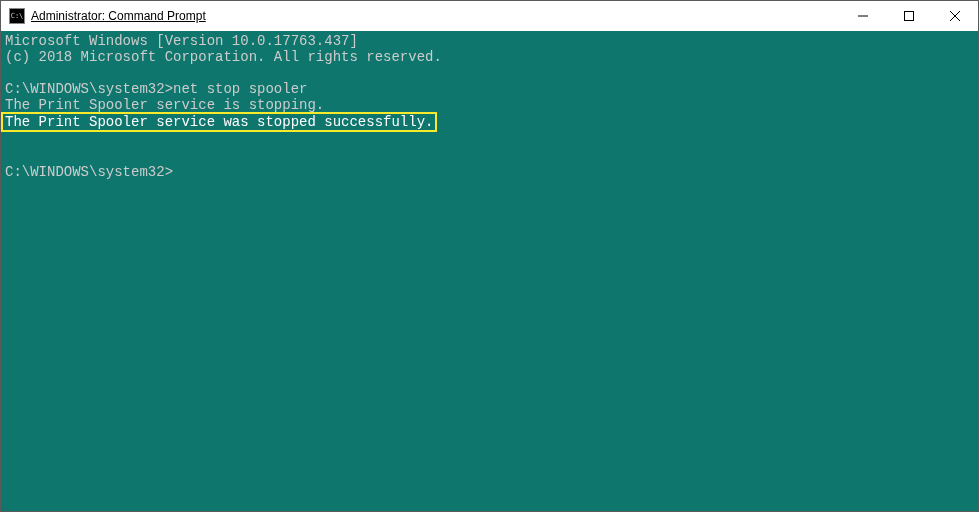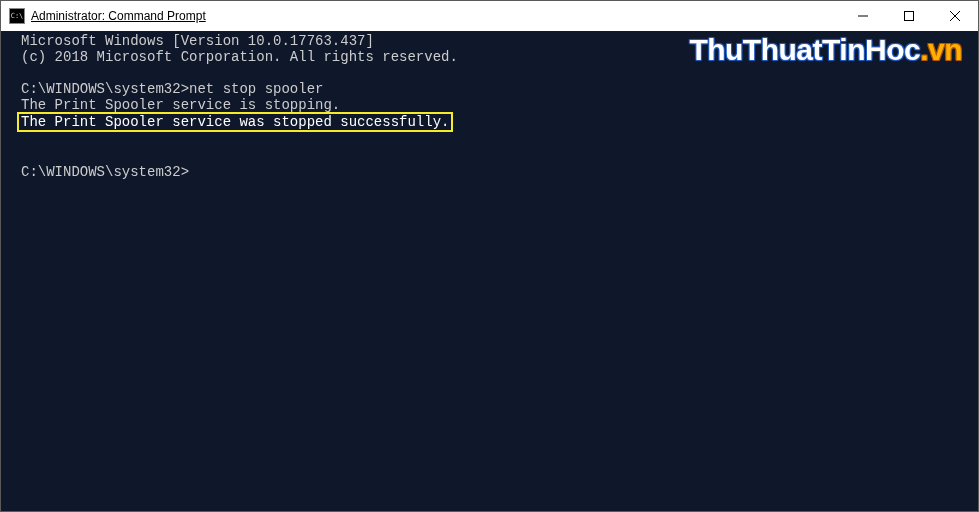--- a/index.html
+++ b/index.html
@@ -49,26 +49,26 @@
     display: inline-flex;
     align-items: center; justify-content: center;
     color: #000;
     background: transparent;
     border: none;
     font-size: 10px;
   }
   .winbtn svg { width: 10px; height: 10px; stroke: #000; stroke-width: 1; fill: none; }
   .terminal {
     flex: 1 1 auto;
-    background: #0f172a;
+    background: #0f766e;
     color: #cccccc;
     font-family: Consolas, "Courier New", monospace;
     font-size: 14px;
     line-height: 16px;
-    padding: 2px 20px;
+    padding: 2px 4px;
     white-space: pre;
     overflow: hidden;
   }
   .terminal .highlight {
     border: 2px solid #f7ea2a;
     color: #ffffff;
     display: inline-block;
     padding: 0 2px;
     margin-left: -4px;
     margin-top: -1px;
@@ -117,17 +117,14 @@
   <div class="terminal"><span>Microsoft Windows [Version 10.0.17763.437]</span>
 <span>(c) 2018 Microsoft Corporation. All rights reserved.</span>
 <span></span>
 <span class="prompt-line"><span>C:\WINDOWS\system32&gt;</span><span>net stop spooler</span></span>
 <span>The Print Spooler service is stopping.</span>
 <span class="highlight">The Print Spooler service was stopped successfully.</span>
 <span></span>
 <span></span>
 <span class="prompt-line"><span>C:\WINDOWS\system32&gt;</span></span></div>
 
-  <div class="watermark">
-    <span>ThuThuatTinHoc</span><span class="vn">.vn</span>
-  </div>
 
 </div>
 
 </body></html>

